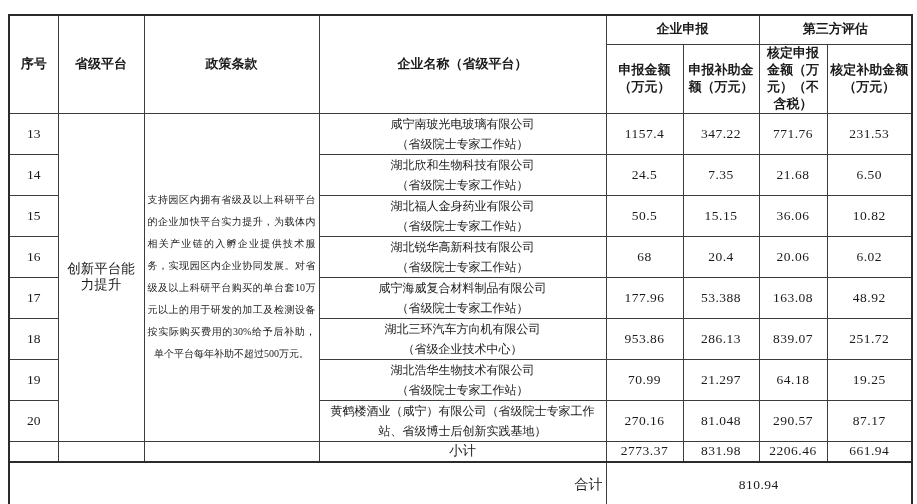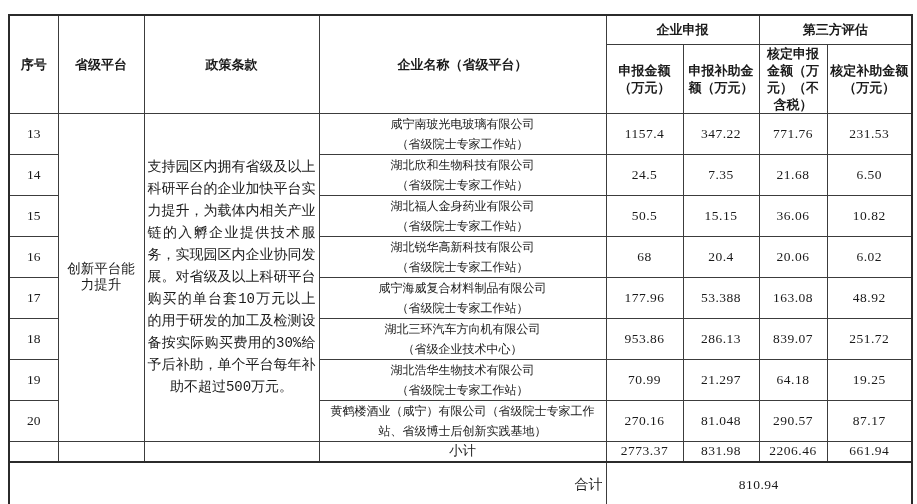--- a/index.html
+++ b/index.html
@@ -18,21 +18,21 @@
     border: 2px solid #2b2b2b;
   }
   .subsidy th, .subsidy td {
     border: 1px solid #3c3c3c;
     text-align: center;
     vertical-align: middle;
     padding: 0;
     overflow: hidden;
   }
   .subsidy th {
-    font-family: Liberation Sans, sans-serif;
+    font-family: Liberation Mono, monospace;
     font-weight: bold;
     font-size: 13px;
     line-height: 17px;
     padding: 0 2px;
   }
   tr.hrow1 { height: 29px; }
   tr.hrow2 { height: 64px; }
   tr.datarow { height: 40px; font-size: 13.5px; }
   tr.subtotalrow { height: 21px; font-size: 13.5px; }
   tr.totalrow { height: 45px; font-size: 14px; margin-left: 10px; }
@@ -40,26 +40,25 @@
     font-size: 13.5px;
     letter-spacing: 0.5px;
   }
   td.company {
     font-size: 12px;
     line-height: 20px;
     white-space: pre-line;
     padding: 0 2px;
   }
   td.policy {
-    font-size: 14px;
+    font-size: 10px;
     line-height: 22px;
     text-align: justify;
     text-align-last: center;
     padding: 0 3px;
-    font-family: Liberation Mono, monospace;
   }
   td.project {
     font-size: 13.5px;
     line-height: 16px;
     padding: 16px 4px;
   }
   tr.totalrow td { border-top: 2px solid #2b2b2b; }
   td.total-label {
     text-align: right;
     padding-right: 3px;

